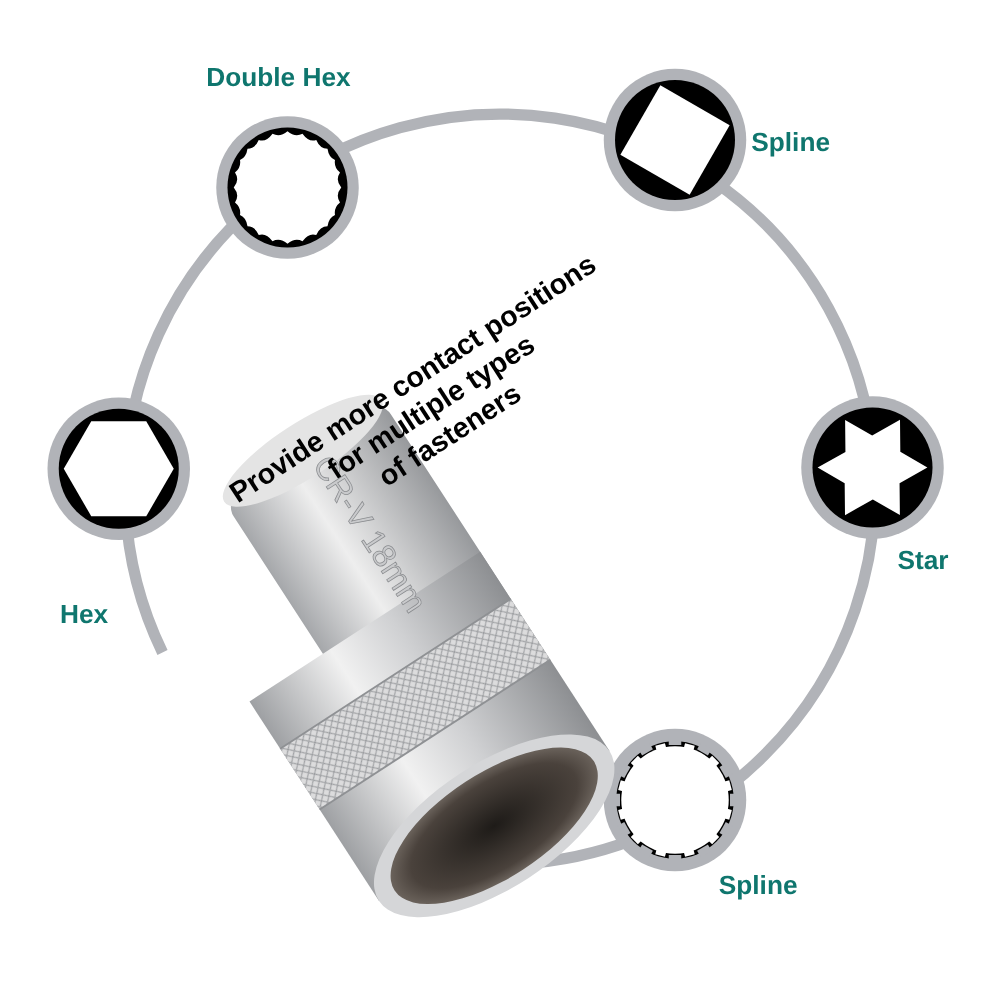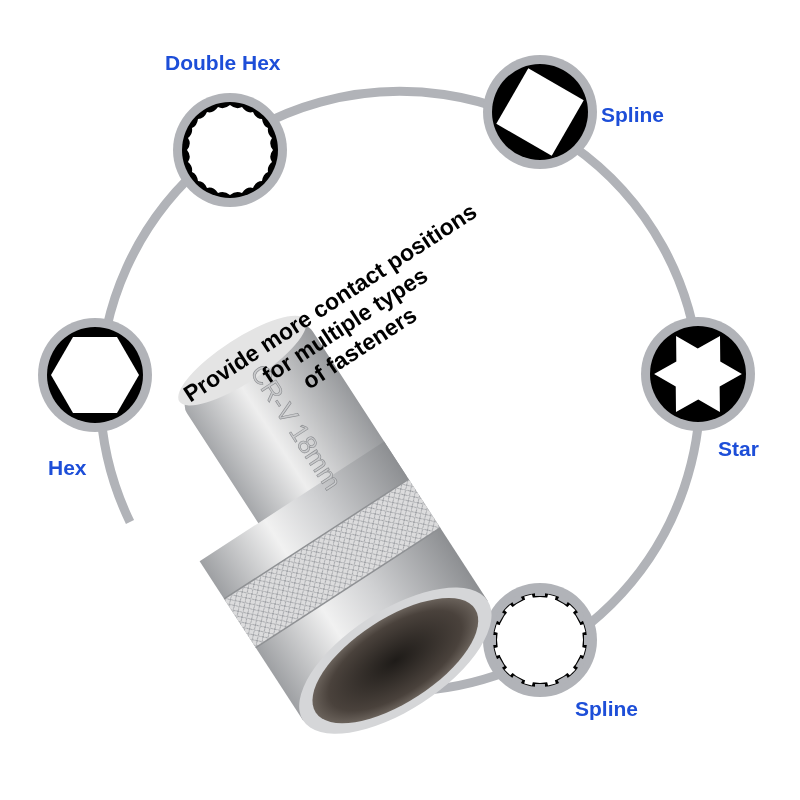--- a/index.html
+++ b/index.html
@@ -1,19 +1,19 @@
 <!DOCTYPE html>
 <html><head>
   <meta charset="utf-8">
   <style>
     html, body { margin: 0; padding: 0; background: #ffffff; }
     body { width: 800px; height: 800px; position: relative; overflow: hidden; font-family: "Liberation Sans", sans-serif; }
     .stage { position: absolute; left: 0; top: 0; width: 800px; height: 800px; }
     .label {
-      position: absolute; color: #1d4ed8; font-weight: bold; font-size: 21px;
+      position: absolute; color: #0f766e; font-weight: bold; font-size: 21px;
       font-family: "Liberation Sans", sans-serif; white-space: nowrap;
     }
     .tagline {
       position: absolute; left: 155px; top: 285px; width: 380px;
       transform: rotate(-33deg); transform-origin: center center;
       text-align: center; font-weight: bold; font-size: 23px; line-height: 27px;
       color: #000; font-family: "Liberation Sans", sans-serif;
     }
     .tagline div { white-space: nowrap; }
     svg { position: absolute; left: 0; top: 0; }
@@ -121,20 +121,20 @@
       <ellipse cx="0" cy="120" rx="110" ry="50" fill="#d5d6d8"></ellipse>
       <ellipse cx="0" cy="120" rx="95" ry="42" fill="url(#bore)"></ellipse>
       <text x="35" y="-130" transform="rotate(90 35 -130)" font-family="Liberation Sans, sans-serif" font-size="26" fill="#c9cacc" stroke="#8a8c8f" stroke-width="0.6" text-anchor="middle">CR-V 18mm</text>
     </g>
   </svg>
 
   <div class="label" style="left:165px; top:51px;">Double Hex</div>
   <div class="label" style="left:601px; top:103px;">Spline</div>
   <div class="label" style="left:718px; top:437px;">Star</div>
   <div class="label" style="left:575px; top:697px;text-align:right;">Spline</div>
-  <div class="label" style="left:48px; top:456px;">Hex</div>
+  <div class="label" style="left:48px; top:480px;">Hex</div>
 
   <div class="tagline">
     <div>Provide more contact positions</div>
     <div>for multiple types</div>
     <div>of fasteners</div>
   </div>
 </div>
 
 </body></html>

